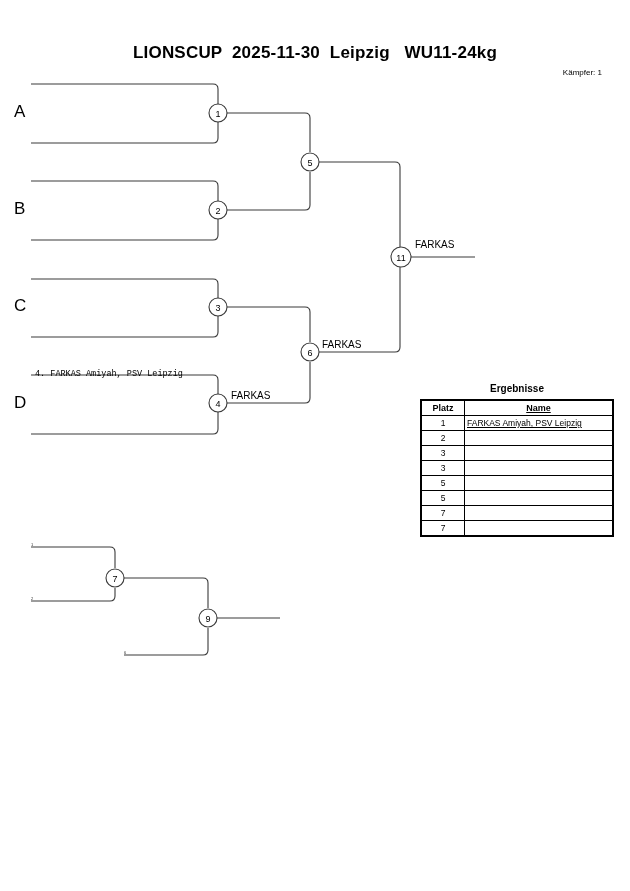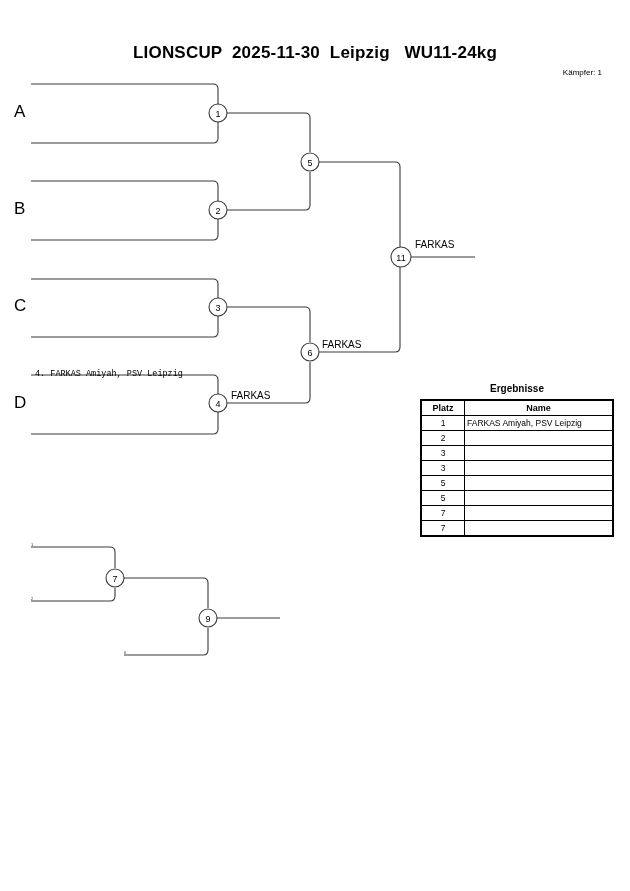--- a/index.html
+++ b/index.html
@@ -103,20 +103,21 @@
     font-weight: bold;
     font-size: 9px;
   }
   .col-platz {
     width: 38px;
     text-align: center;
   }
   .col-name {
     text-align: left;
     padding-left: 4px;
+    text-decoration: underline;
   }
   th.col-name { text-align: center; }
 </style>
 </head>
 <body>
 
 <div id="page">
 
   <div class="title">LIONSCUP  2025-11-30  Leipzig   WU11-24kg</div>
   <div class="fighters-count">Kämpfer: 1</div>

